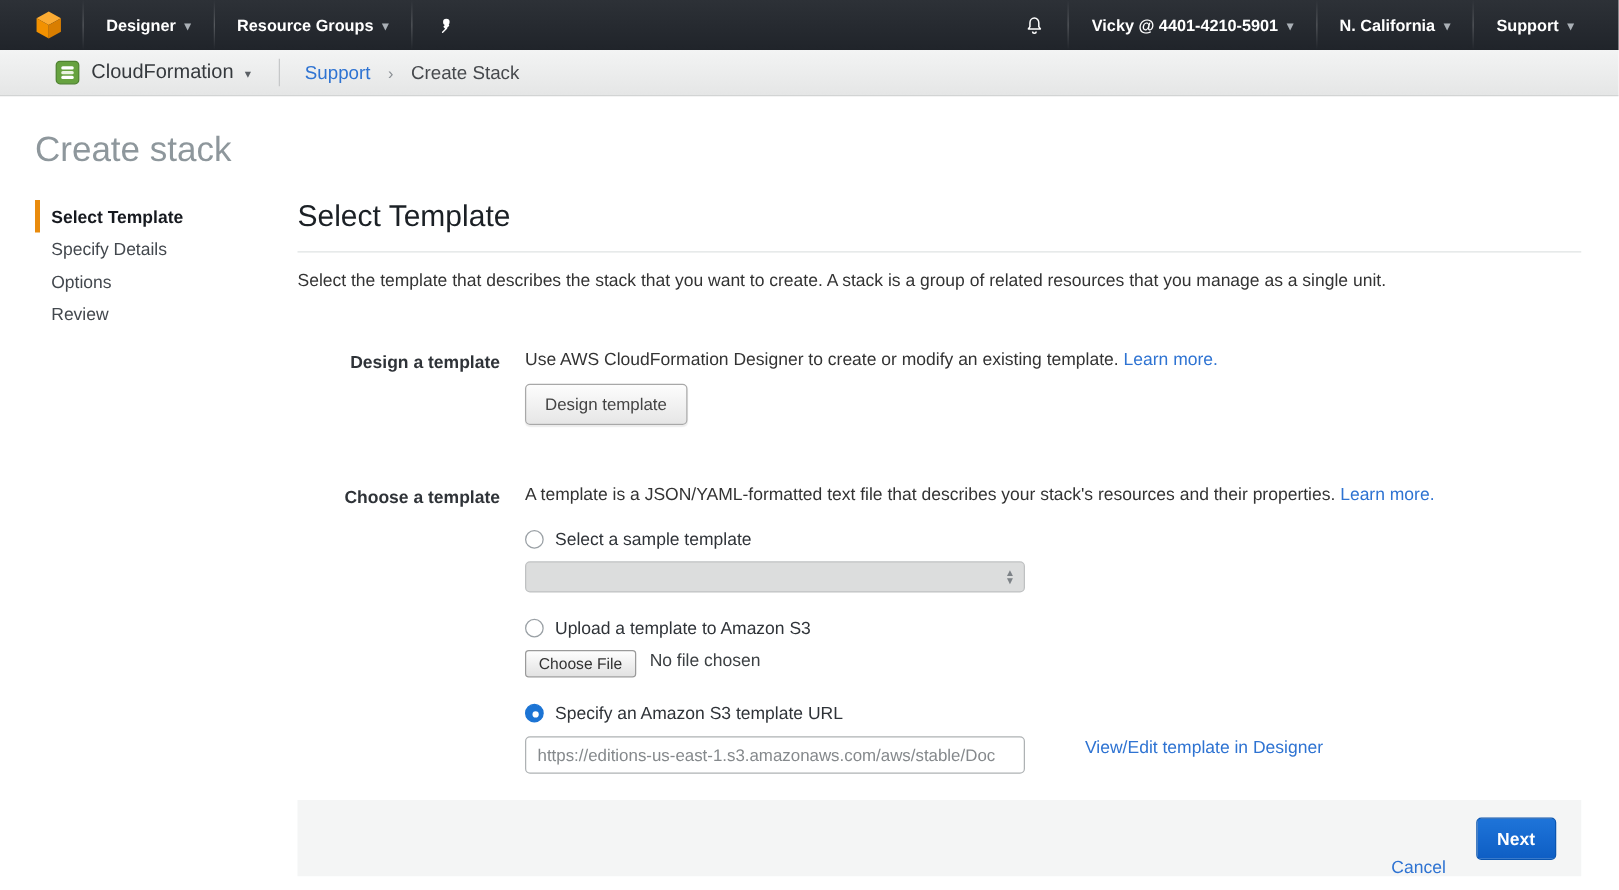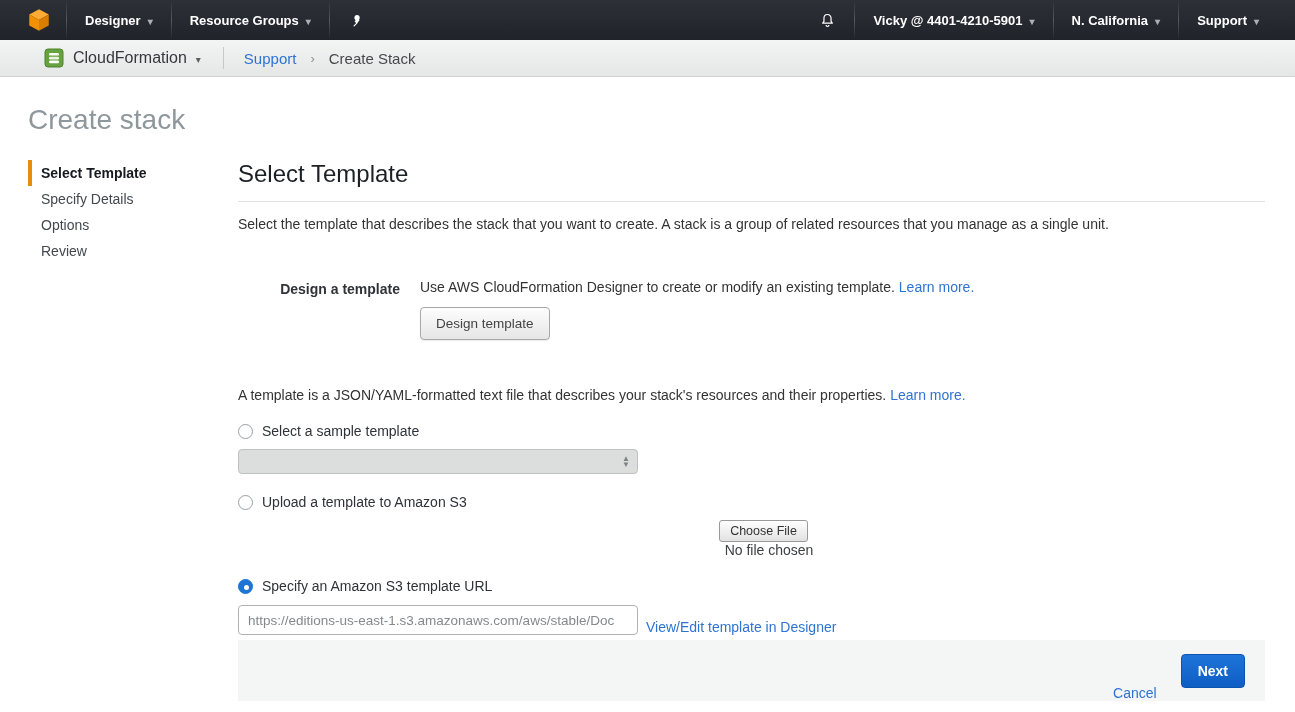--- a/index.html
+++ b/index.html
@@ -56,26 +56,26 @@
   .radio.checked { background:#1c74d4; border-color:#1c74d4; }
   .radio.checked::after { content:""; position:absolute; left:5px; top:5px; width:5px; height:5px;
     border-radius:50%; background:#fff; }
   .radio-label { font-size:14px; color:#2f3338; }
 
   .select-box { width:400px; height:25px; margin-top:10px; background:#dcdddd;
     border:1px solid #bfc1c2; border-radius:4px; display:flex; align-items:center;
     justify-content:flex-end; padding-right:7px; cursor:default; }
   .steppers { display:flex; flex-direction:column; line-height:6px; font-size:8px; color:#7d8287; }
 
-  .file-row { margin-top:10px; margin-left:24px; display:flex; align-items:center;flex-direction:column; }
+  .file-row { margin-top:10px; display:flex; align-items:flex-start; }
   .btn-file { padding:3px 10px; font-size:12.5px; color:#333; background:linear-gradient(#fefefe,#e2e2e2);
     border:1px solid #9a9a9a; border-radius:3px; cursor:pointer; font-family:inherit; }
   .file-status { margin-left:11px; font-size:14px; color:#3c4043; }
 
-  .url-row { display:flex; align-items:flex-end; margin-top:11px; }
+  .url-row { display:flex; align-items:flex-start; margin-top:11px;gap:40px; }
   .url-input { width:400px; height:30px; border:1px solid #aeb2b4; border-radius:4px;
     padding:0 9px; font-size:13.5px; color:#85898c; font-family:inherit; background:#fff; }
   .url-row .link { margin-left:8px; }
 
   
   .footer { position:absolute; left:238px; right:30px; top:640px; height:61px; background:#f4f5f5;
     display:flex; align-items:center; justify-content:flex-end; padding-right:20px; }
   .cancel-link { font-size:14px; color:#2e73d2; margin-right:24px; cursor:pointer; text-decoration:none;margin-top:44px; }
   .btn-primary { padding:8px 16px; font-size:14px; font-weight:bold; color:#fff;
     background:linear-gradient(#1e74d9,#0e5ec4); border:1px solid #0a55b0; border-radius:4px;
@@ -174,20 +174,21 @@
     <div class="form-label">Design a template</div>
     <div class="form-content">
       <span>Use AWS CloudFormation Designer to create or modify an existing template.</span>
       <a class="link">Learn more.</a>
       <br>
       <button class="btn-default">Design template</button>
     </div>
   </div>
 
   <div class="form-row">
+    <div class="form-label">Choose a template</div>
     <div class="form-content">
       <span>A template is a JSON/YAML-formatted text file that describes your stack's resources and their properties.</span>
       <a class="link">Learn more.</a>
 
       <div class="radio-row">
         <span class="radio"></span>
         <span class="radio-label">Select a sample template</span>
       </div>
       <div class="select-box">
         <span class="steppers">▲<br>▼</span>

